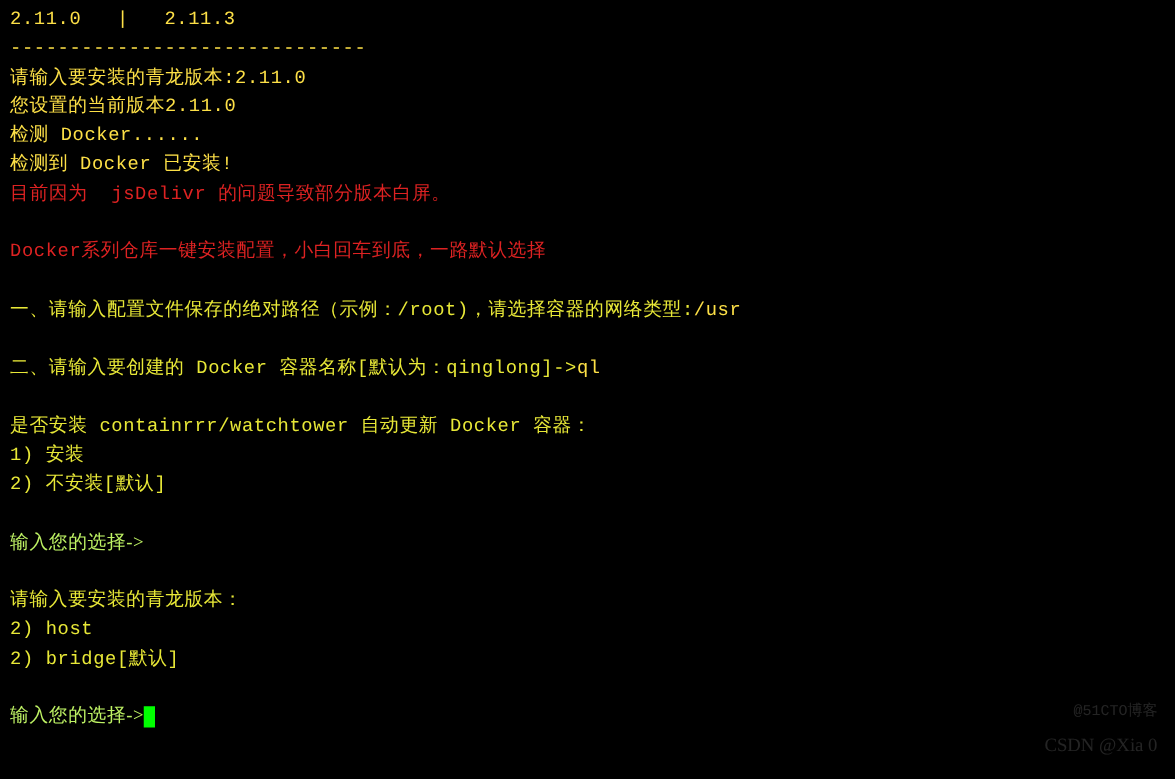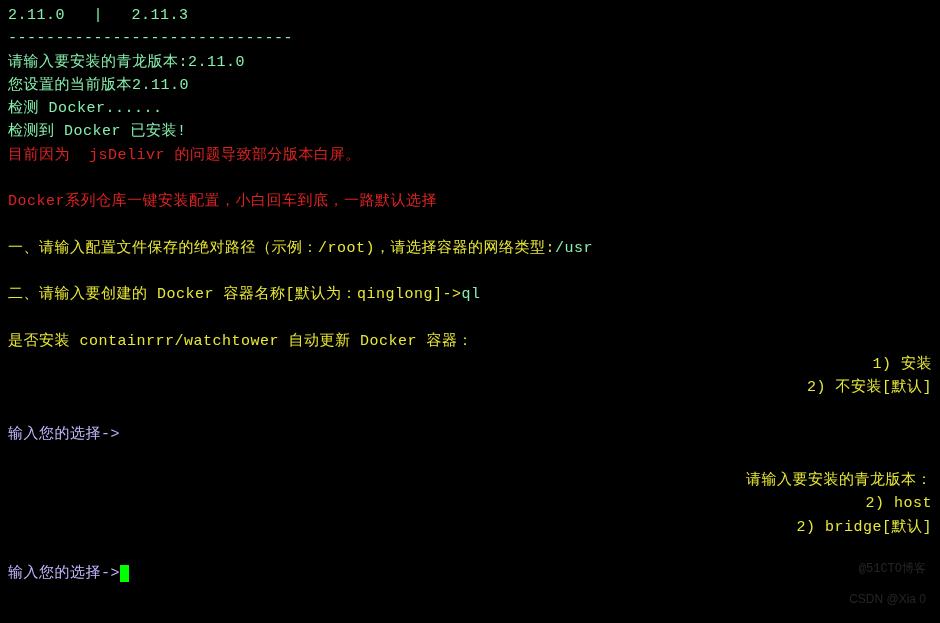--- a/index.html
+++ b/index.html
@@ -7,24 +7,24 @@
     background: #000;
     font-family: "Consolas", "Monaco", "Courier New", monospace;
     font-size: 15px;
     line-height: 1.55;
     padding: 4px 8px;
     width: 940px;
     height: 623px;
     overflow: hidden;
     letter-spacing: 0.5px;
   }
-  .white { color: #86efac; }
+  .white { color: #fde047; }
   .red { color: #d22; }
-  .yellow { color: #e8e837; text-align: right; }
-  .cyan { color: #c4b5fd; }
+  .yellow { color: #e8e837; }
+  .cyan { color: #bef264; font-family: Liberation Serif, serif; }
   .term-line { white-space: pre; }
   .cursor {
     display: inline-block;
     width: 9px;
     height: 17px;
     background: #00ff00;
     vertical-align: text-bottom;
   }
   .watermark {
     position: absolute;
@@ -33,22 +33,22 @@
     color: rgba(200,200,200,0.18);
     font-size: 12px;
     font-family: Liberation Mono, monospace;
     letter-spacing: 0;
   }
   .watermark2 {
     position: absolute;
     right: 14px;
     bottom: 14px;
     color: rgba(200,200,200,0.18);
-    font-size: 12px;
-    font-family: Liberation Sans, sans-serif;
+    font-size: 15px;
+    font-family: Liberation Serif, serif;
     letter-spacing: 0;
   }
 </style>
 </head>
 <body>
 
 <div class="term-line white">2.11.0   |   2.11.3</div>
 <div class="term-line white">------------------------------</div>
 <div class="term-line"><span class="white">请输入要安装的青龙版本:</span><span class="white">2.11.0</span></div>
 <div class="term-line"><span class="white">您设置的当前版本</span><span class="white">2.11.0</span></div>

